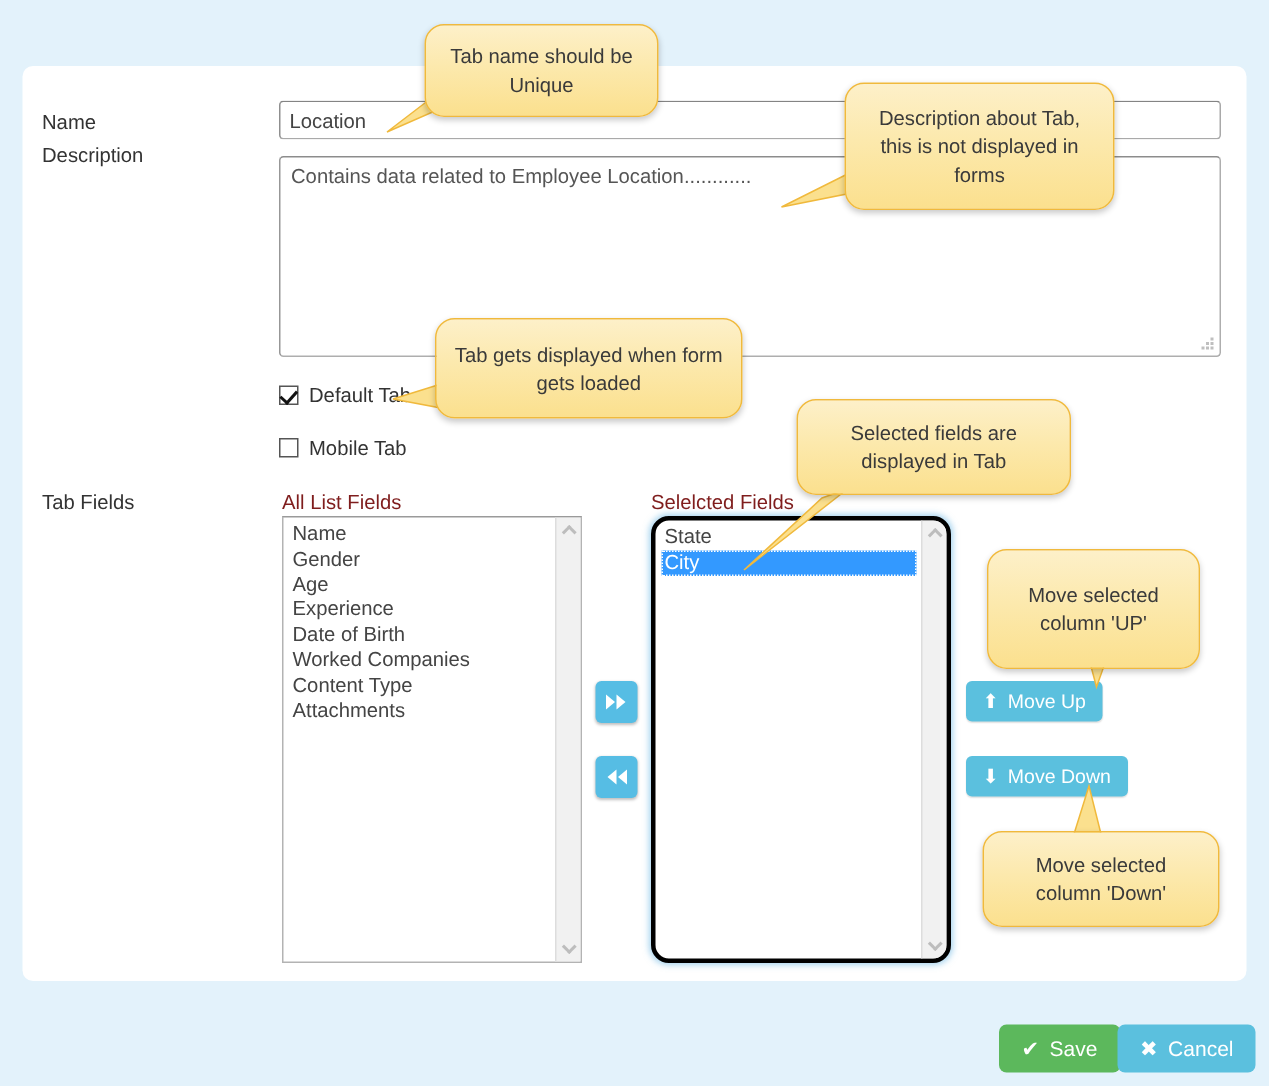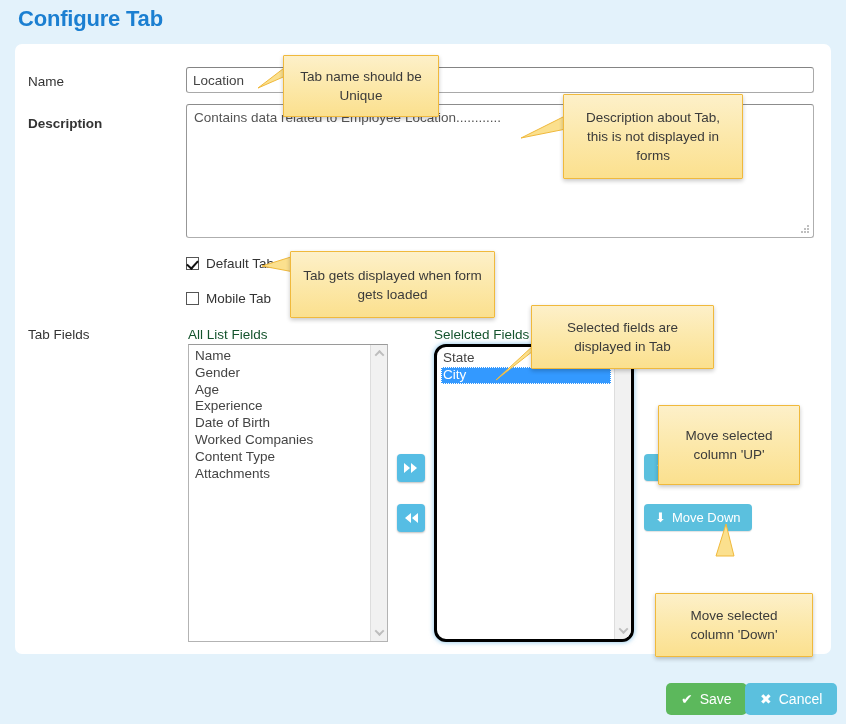--- a/index.html
+++ b/index.html
@@ -36,21 +36,21 @@
     border-radius: 7px;
   }
 
   
   .label {
     position: absolute;
     font-size: 13.5px;
     color: #333333;
   }
   .lbl-name { left: 28px; top: 74px; }
-  .lbl-desc { left: 28px; top: 116px; font-weight: bold; }
+  .lbl-desc { left: 28px; top: 96px; }
   .lbl-tabfields { left: 28px; top: 327px; }
 
   .text-input {
     position: absolute;
     left: 186px; top: 67px;
     width: 628px; height: 26px;
     border: 1px solid #a9a9a9;
     border-top-color: #848484;
     border-left-color: #8f8f8f;
     border-radius: 3px;
@@ -120,21 +120,21 @@
     width: 5px; height: 9px;
     border: solid #111;
     border-width: 0 2px 2px 0;
     transform: rotate(42deg);
   }
 
   
   .list-caption {
     position: absolute;
     font-size: 13.5px;
-    color: #14532d;
+    color: #7f1d1d;
   }
   .cap-all { left: 188px; top: 327px; }
   .cap-sel { left: 434px; top: 327px; }
 
   .listbox {
     position: absolute;
     background: #fff;
     overflow: hidden;
   }
   .listbox .items {
@@ -246,49 +246,47 @@
     cursor: pointer;
   }
   .btn-save   { left: 666px; top: 683px; background: #5cb85c; }
   .btn-cancel { left: 745px; top: 683px; background: #5bc0de; }
 
   
   .bubble {
     position: absolute;
     background: linear-gradient(180deg, #fdf0c9 0%, #fce9ad 45%, #fbe08e 100%);
     border: 1px solid #f0b93c;
-    border-radius: 1px;
+    border-radius: 13px;
     box-shadow: 0 2px 4px rgba(0,0,0,0.22);
     color: #3a3a3a;
     font-size: 13.5px;
     line-height: 19px;
     text-align: center;
     display: flex;
     align-items: center;
     justify-content: center;
     padding: 6px 12px;
     z-index: 20;
-    margin-top: 39px;
   }
   .tail { position: absolute; z-index: 19; }
   .tail svg { display: block; overflow: visible; }
 
   .b-name   { left: 283px; top: 16px;  width: 156px; height: 62px; }
   .b-desc   { left: 563px; top: 55px;  width: 180px; height: 85px; }
   .b-deftab { left: 290px; top: 212px; width: 205px; height: 67px; }
   .b-selfld { left: 531px; top: 266px; width: 183px; height: 64px; }
   .b-up     { left: 658px; top: 366px; width: 142px; height: 80px; }
   .b-down   { left: 655px; top: 554px; width: 158px; height: 64px; }
 </style>
 </head>
 <body>
 
 <div id="root">
 
-  <div class="page-title">Configure Tab</div>
 
   <div class="panel"></div>
 
   <div class="label lbl-name">Name</div>
   <input class="text-input" value="Location" style="">
 
   <div class="label lbl-desc">Description</div>
   <div class="textarea-wrap">
     <textarea class="textarea" style="">Contains data related to Employee Location............</textarea>
     <span class="resize-grip">

